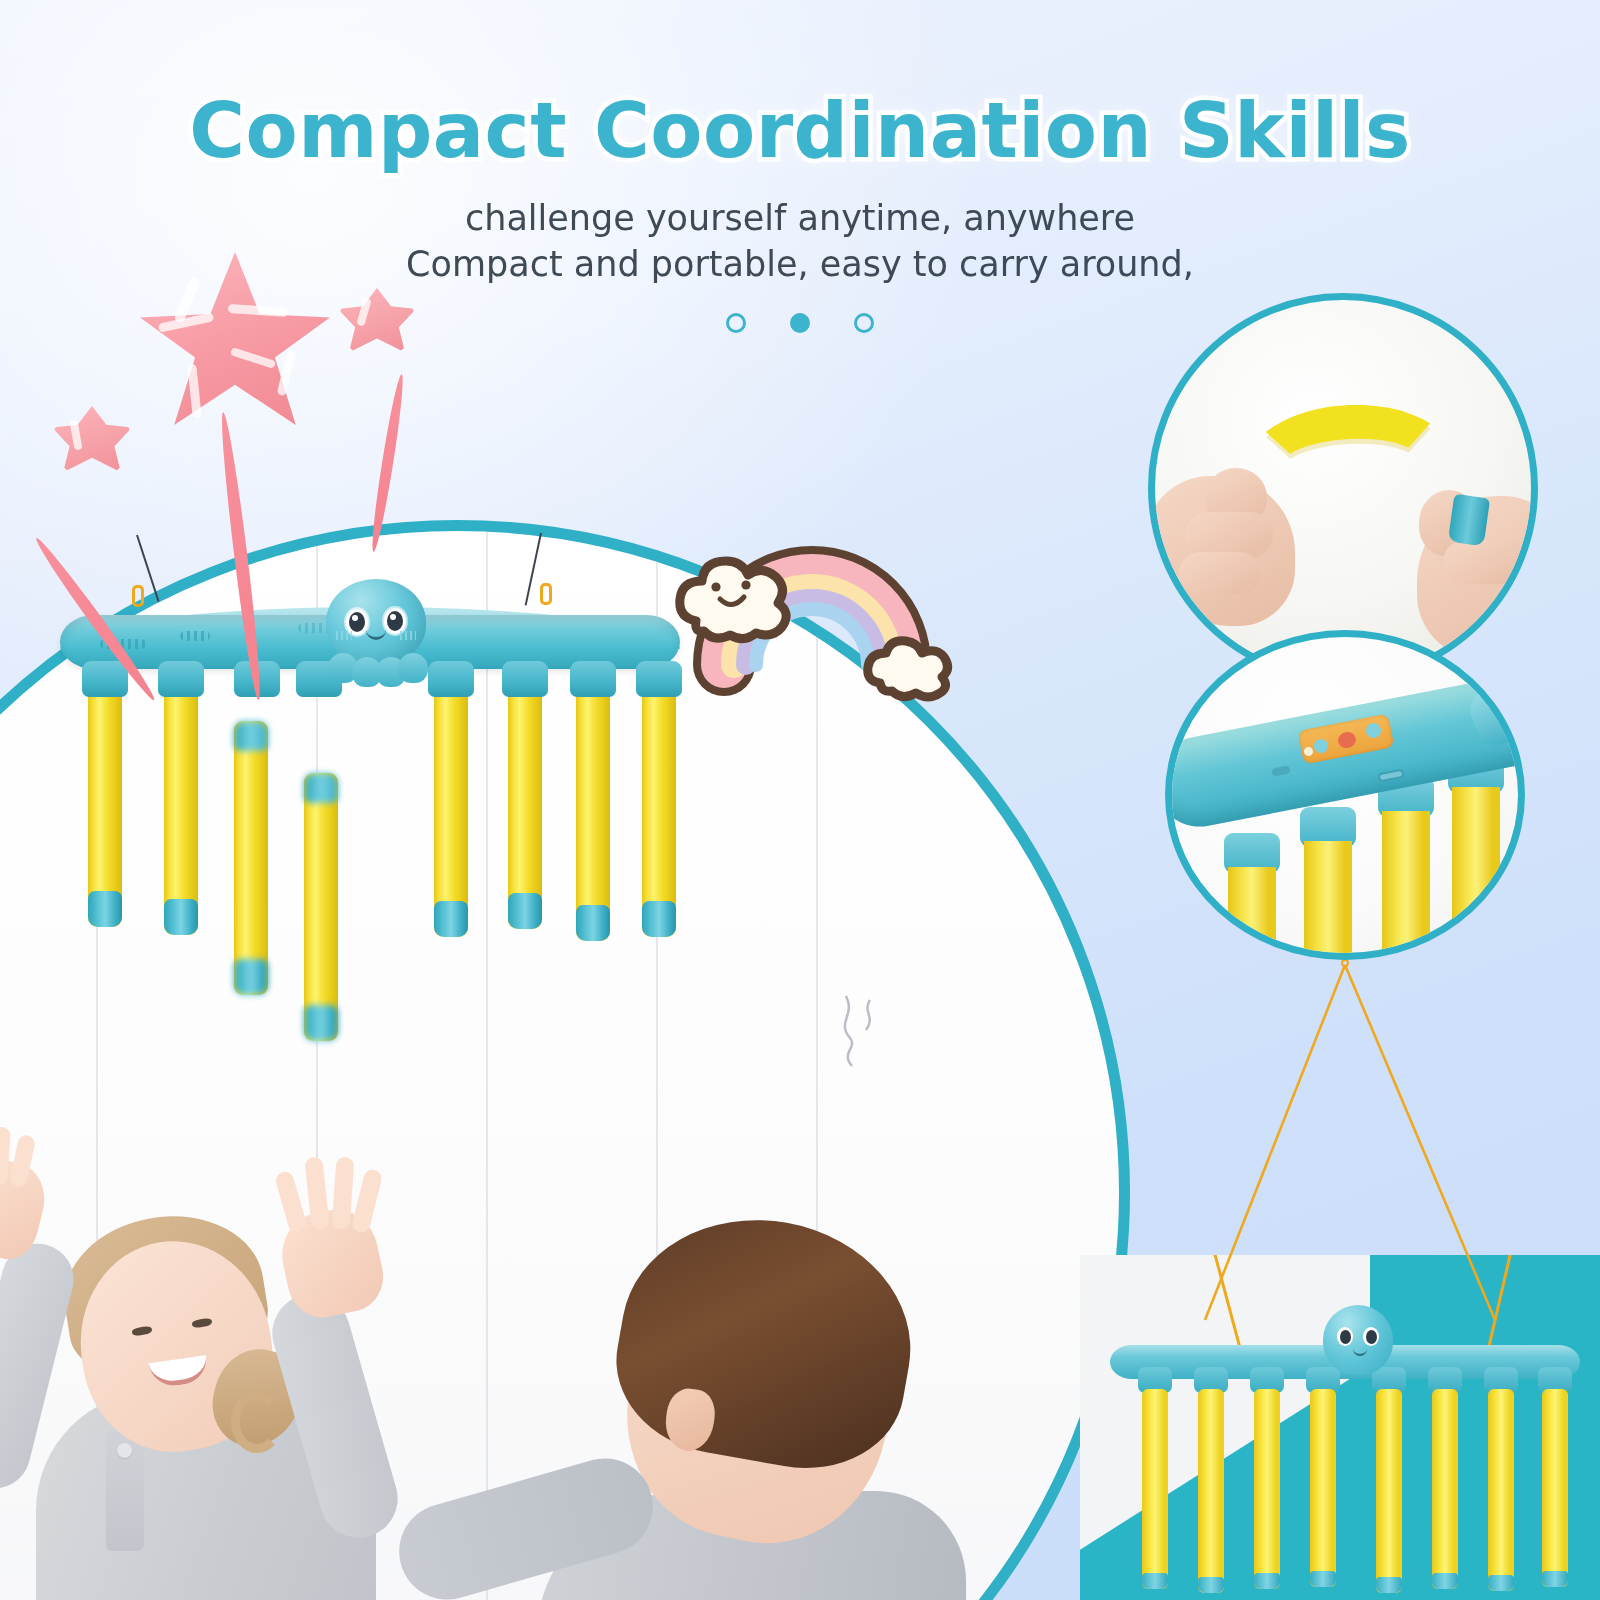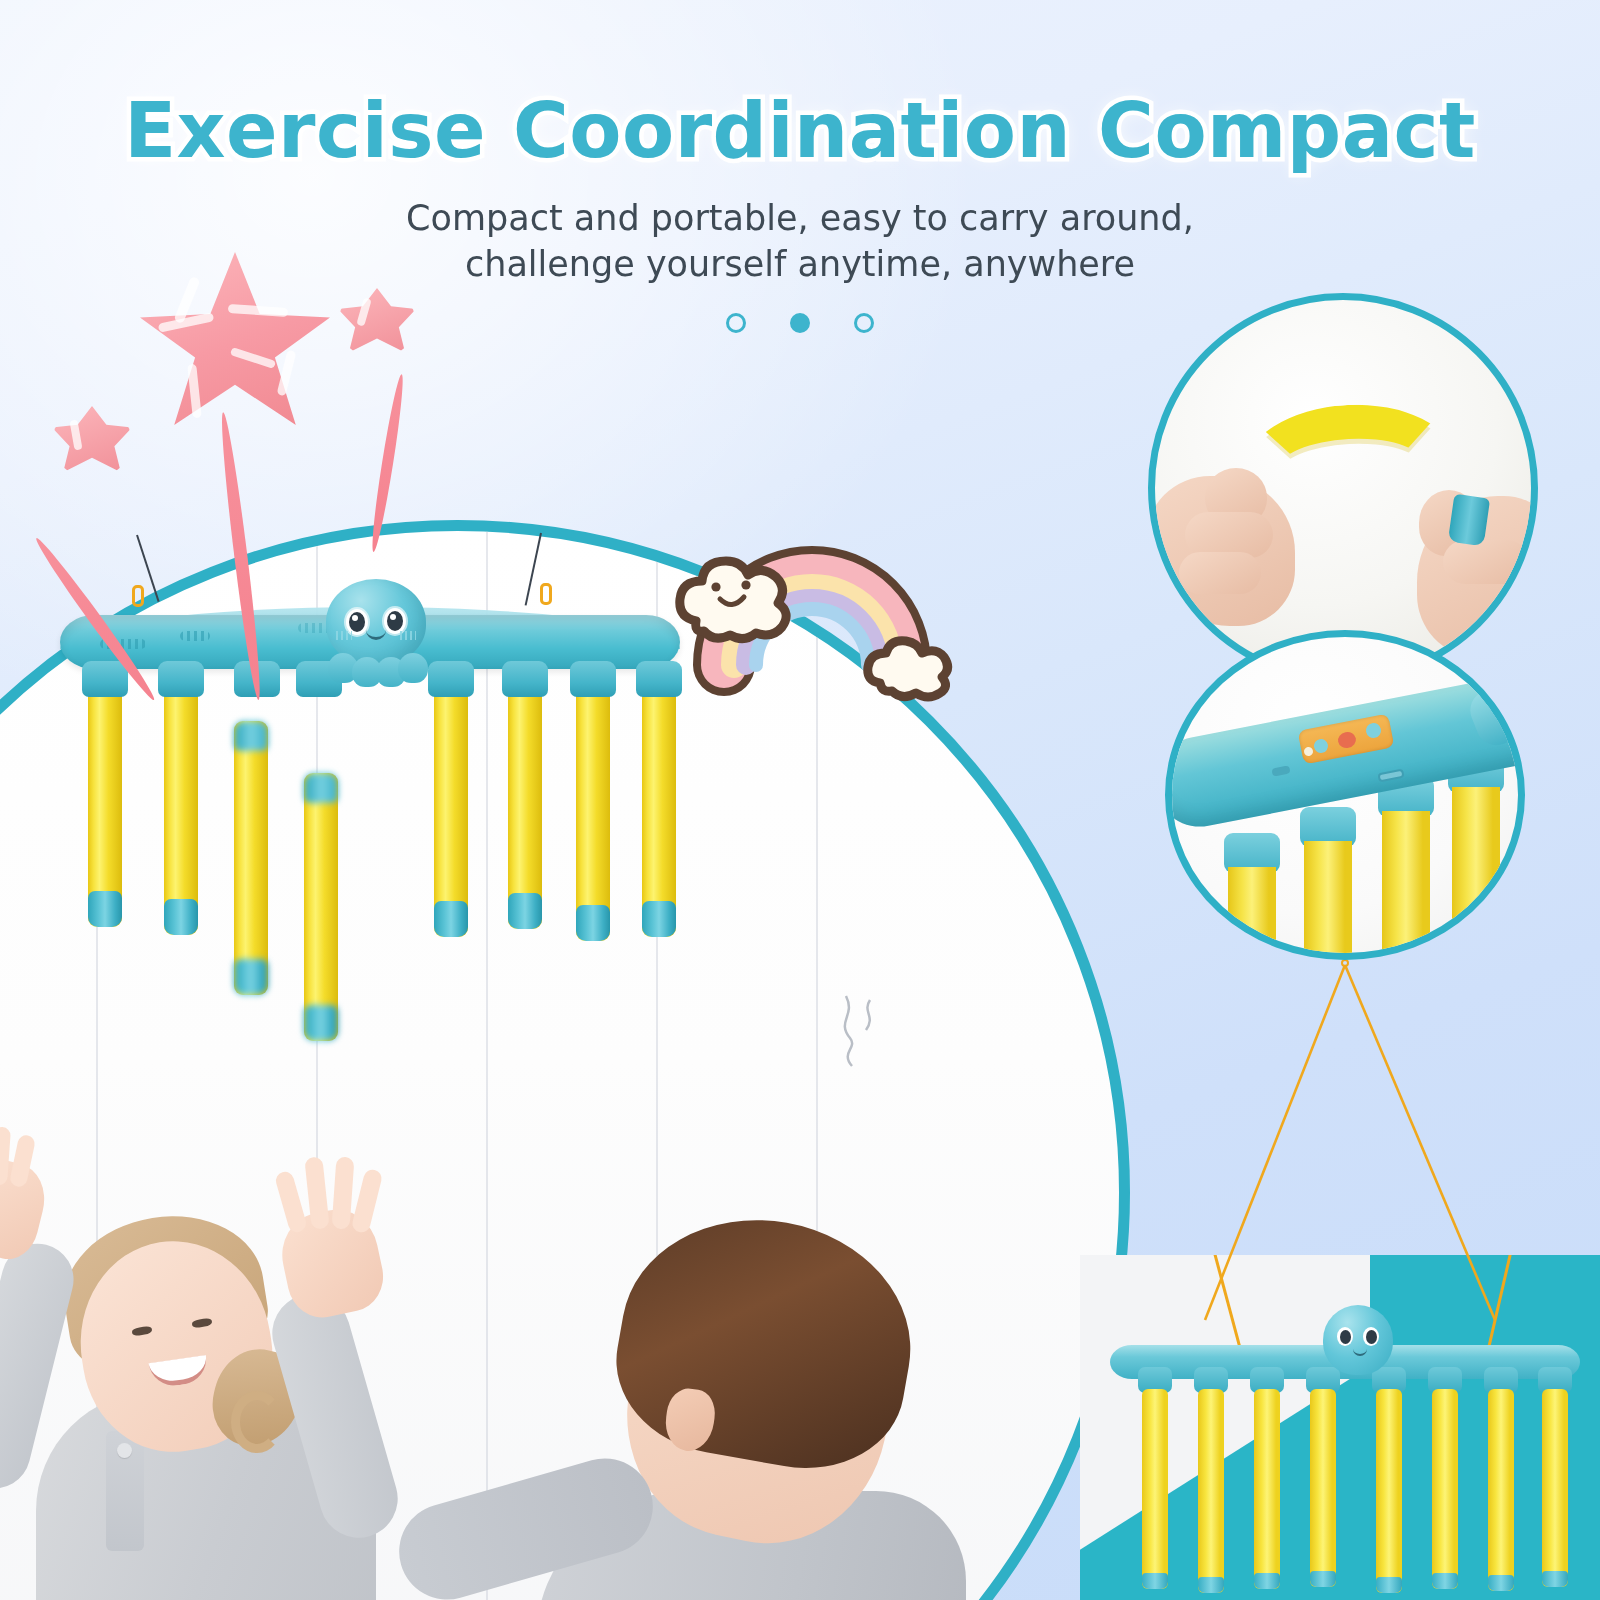--- a/index.html
+++ b/index.html
@@ -266,24 +266,24 @@
     background:radial-gradient(ellipse at 35% 25%, #a9e3ed, #62c6d9 48%, #3aadc3 100%);
     border-radius:50% 50% 46% 46%;}
 </style>
 </head>
 <body>
 
 <div id="bg-gradient"></div>
 <div id="bg-soft-glow"></div>
 
 <div id="header">
-  <div id="title">Exercise Coordination Compact</div>
+  <div id="title">Compact Coordination Skills</div>
   <div id="subtitle">
+    <div>challenge yourself anytime, anywhere</div>
     <div>Compact and portable, easy to carry around,</div>
-    <div>challenge yourself anytime, anywhere</div>
   </div>
   <div id="pager">
     <span class="dot"></span>
     <span class="dot active"></span>
     <span class="dot"></span>
   </div>
 </div>
 
 <div id="photo-circle">
   <div id="photo-inner">

